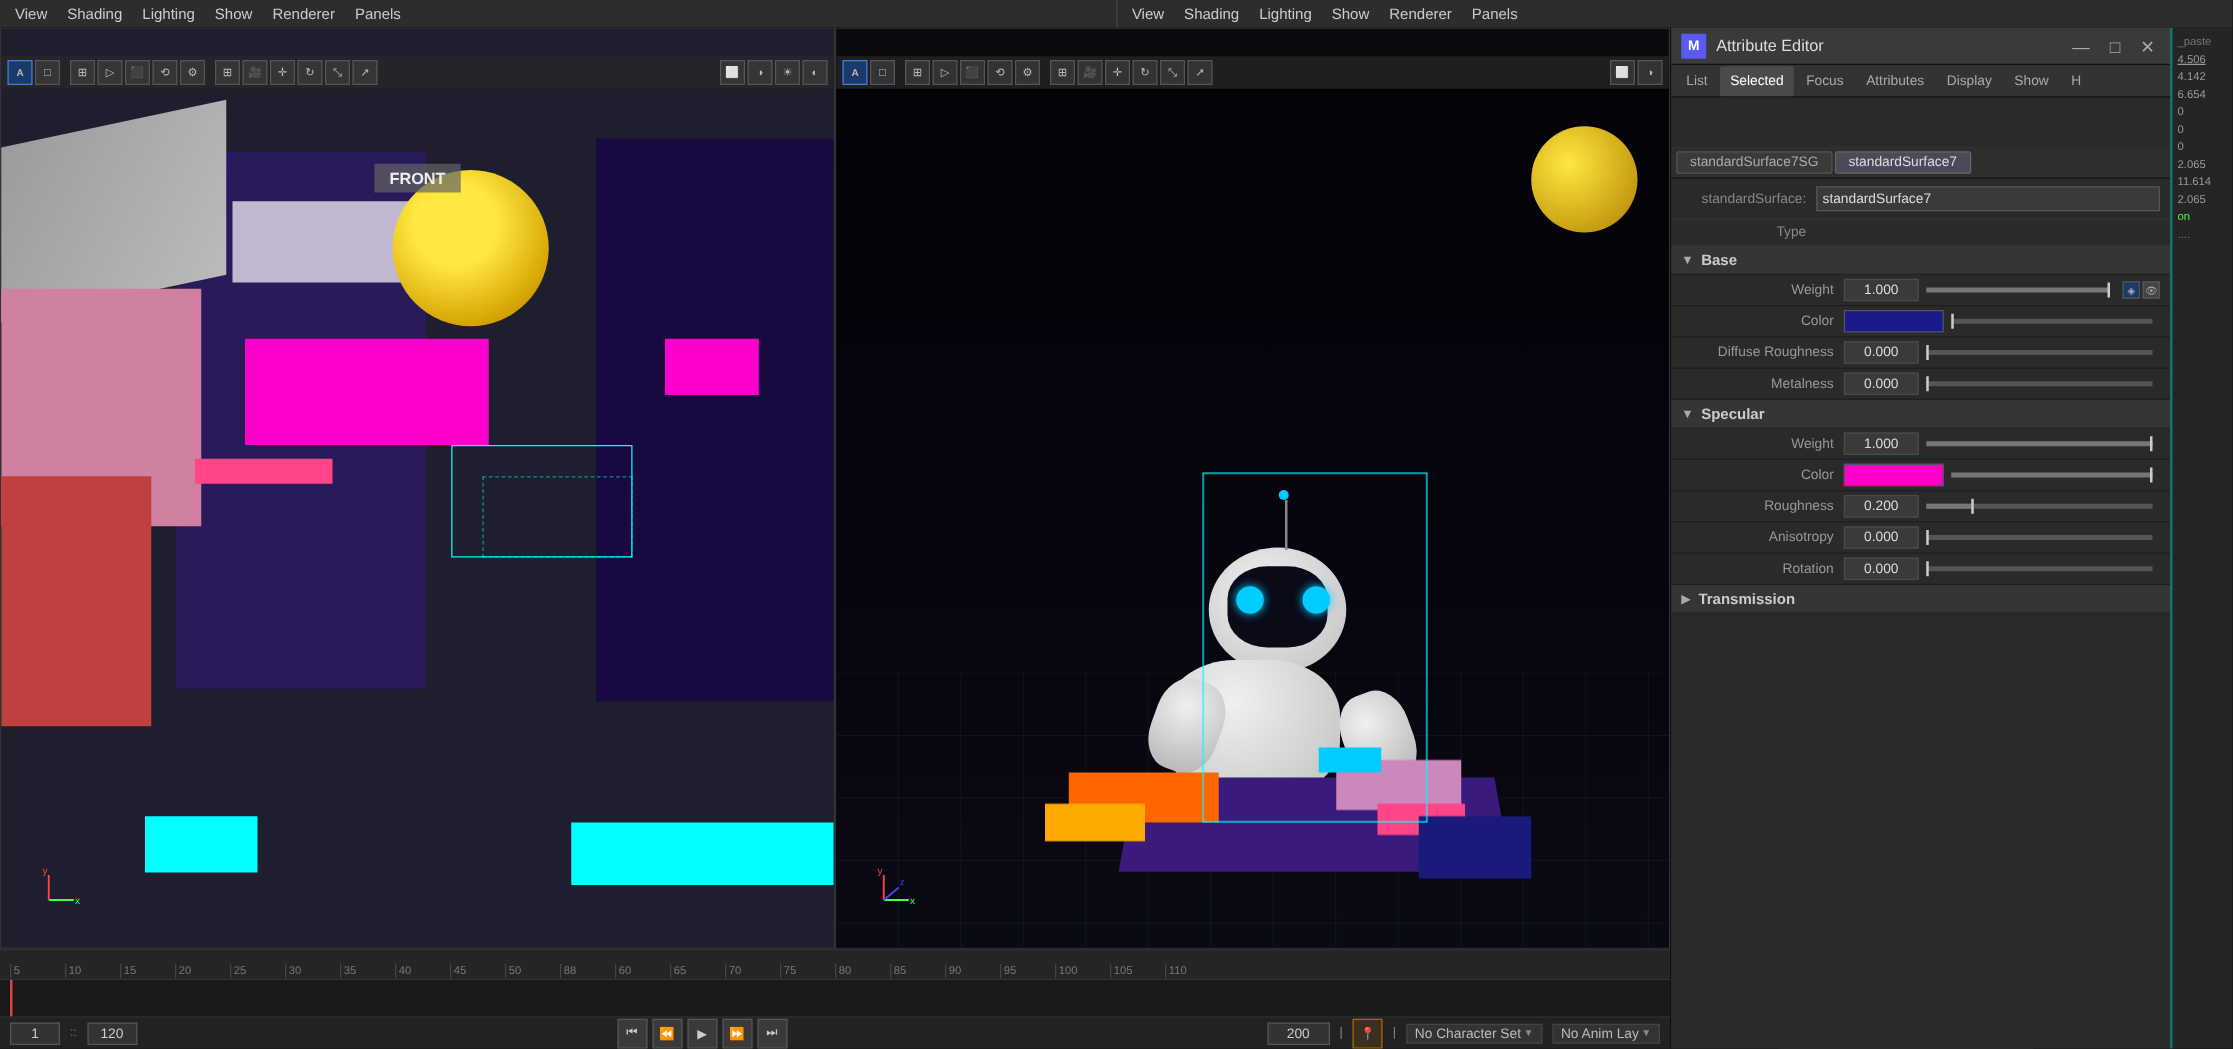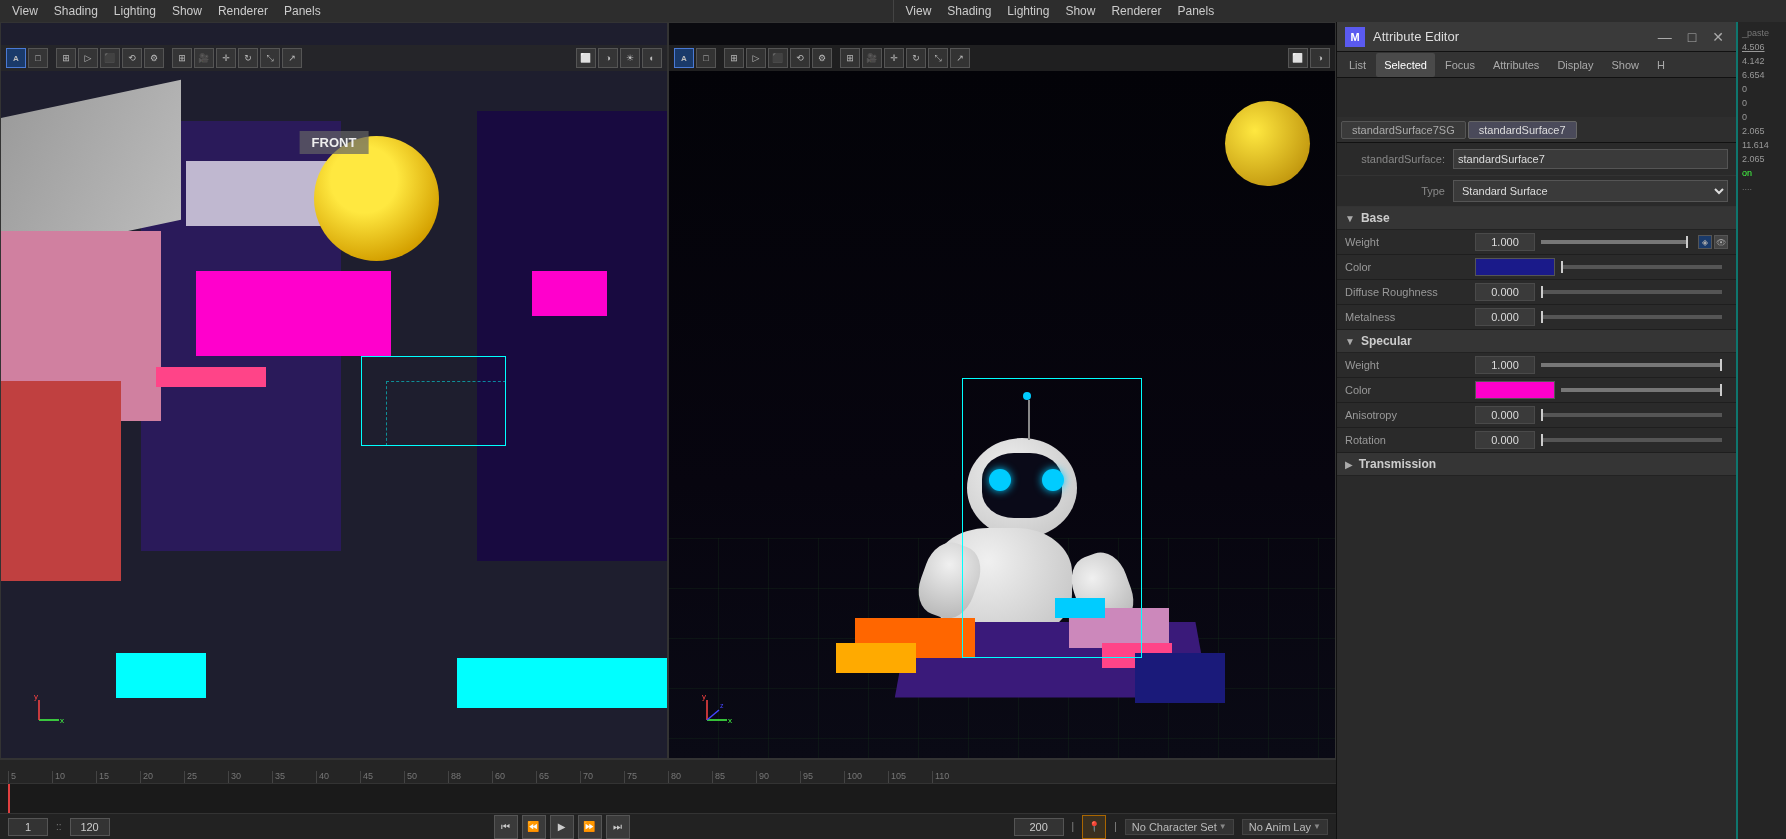--- a/index.html
+++ b/index.html
@@ -406,20 +406,21 @@
       display: flex;
       align-items: center;
       padding: 3px 8px;
       border-bottom: 1px solid #1e1e1e;
       min-height: 24px;
     }
     .attr-row-label {
       font-size: 11px;
       color: #999;
       min-width: 130px;
+      text-align: right;
       padding-right: 8px;
     }
     .attr-value-input {
       background: #3a3a3a;
       border: 1px solid #4a4a4a;
       color: #ddd;
       width: 60px;
       height: 18px;
       font-size: 11px;
       text-align: center;
@@ -795,23 +796,20 @@
       <div class="attr-body">
 
         <div class="attr-node-name-row">
           <span class="attr-node-label">standardSurface:</span>
           <input class="attr-node-input" value="standardSurface7" style="">
         </div>
 
 
         <div class="attr-type-row">
           <span class="attr-type-label">Type</span>
-          <select class="attr-type-select">
-            <option>Standard Surface</option>
-          </select>
         </div>
 
         <div class="attr-section-header">
           <span class="attr-section-arrow">▼</span>
           <span class="attr-section-title">Base</span>
         </div>
 
         <div class="attr-row">
           <span class="attr-row-label">Weight</span>
           <input class="attr-value-input" value="1.000" style="">
@@ -868,20 +866,28 @@
 
         <div class="attr-row">
           <span class="attr-row-label">Color</span>
           <div class="attr-color-swatch" style="background:#ff00cc;"></div>
           <div class="attr-slider">
             <div class="attr-slider-fill" style="width:100%;"></div>
             <div class="attr-slider-thumb" style="right:0;"></div>
           </div>
         </div>
 
+        <div class="attr-row">
+          <span class="attr-row-label">Roughness</span>
+          <input class="attr-value-input" value="0.200" style="">
+          <div class="attr-slider">
+            <div class="attr-slider-fill" style="width:20%;"></div>
+            <div class="attr-slider-thumb" style="left:20%;"></div>
+          </div>
+        </div>
 
 
         <div class="attr-row">
           <span class="attr-row-label">Anisotropy</span>
           <input class="attr-value-input" value="0.000" style="">
           <div class="attr-slider">
             <div class="attr-slider-fill" style="width:0%;"></div>
             <div class="attr-slider-thumb" style="left:0;"></div>
           </div>
         </div>

